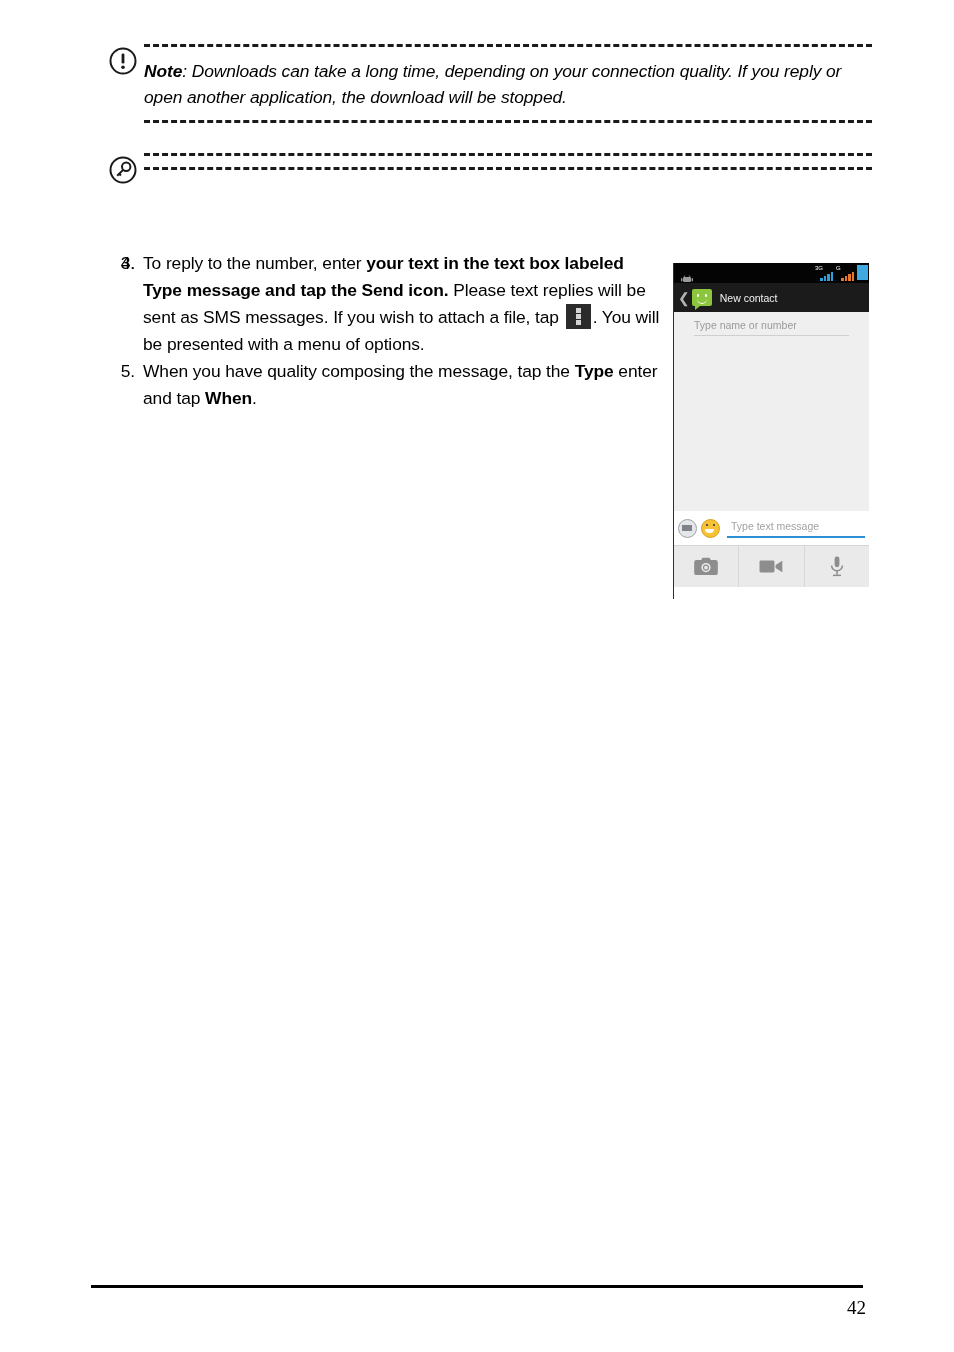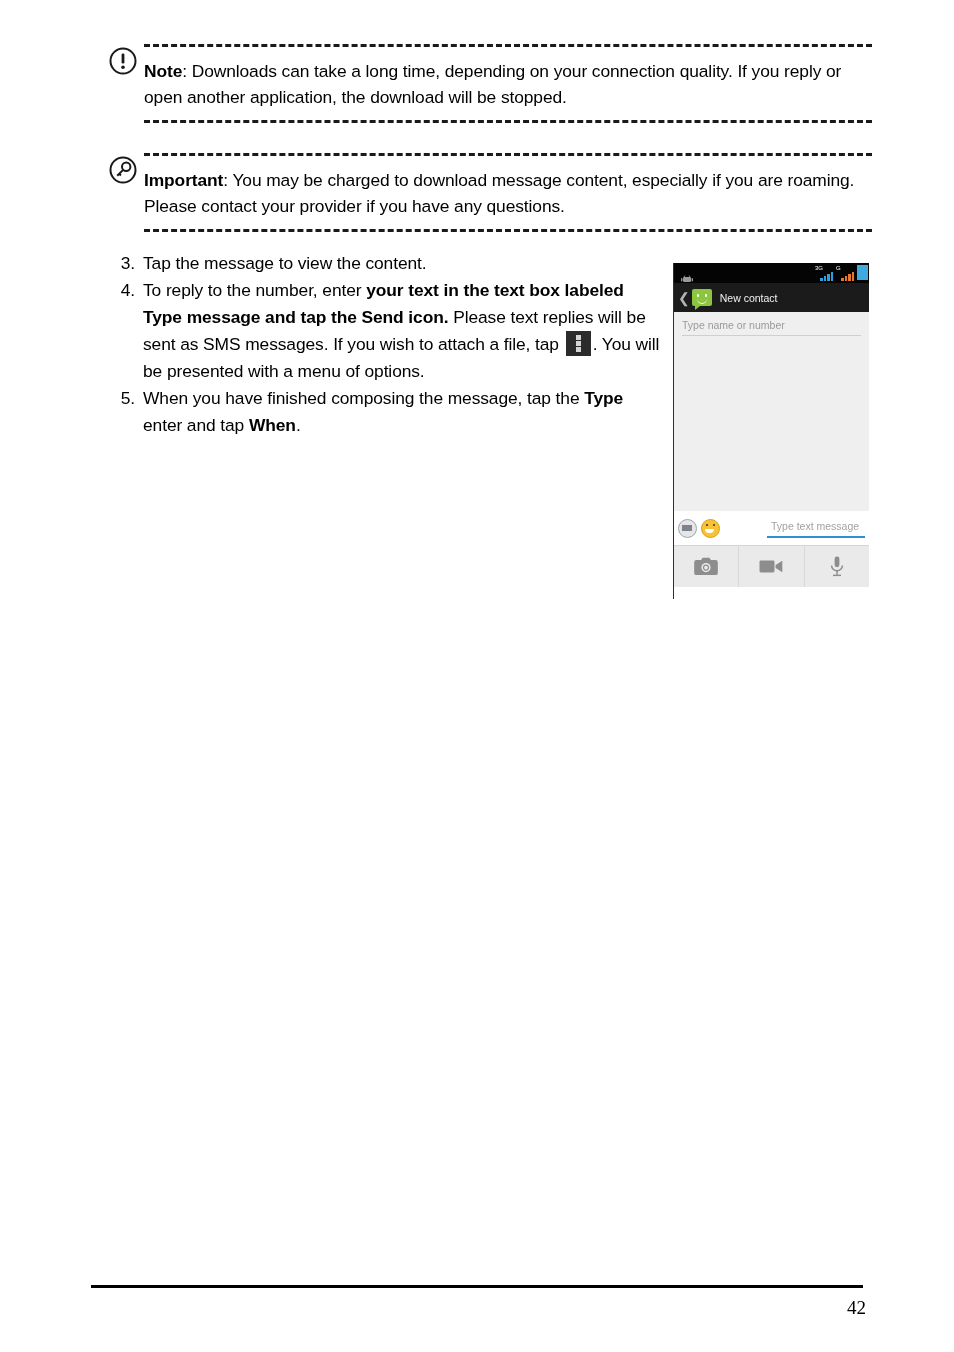--- a/index.html
+++ b/index.html
@@ -14,20 +14,21 @@
     font-family: "Liberation Sans", sans-serif;
     color: #000000;
     overflow: hidden;
   }
 
   
   .callout {
     position: absolute;
     left: 108px;
     width: 764px;
+    font-style: italic;
   }
   #note-callout  { top: 44px; }
   #important-callout { top: 153px; }
 
   .callout-icon {
     position: absolute;
     left: 0px;
     top: 2px;
     width: 30px;
     height: 30px;
@@ -199,21 +200,21 @@
     color: #f2f2f2;
     font-size: 10.5px;
     font-family: "Liberation Sans", sans-serif;
   }
 
   .recipient-area {
     background: #efefef;
     padding: 7px 0 0 0;
   }
   .recipient-field {
-    margin: 0 8px;
+    margin: 0 20px;
     padding-bottom: 4px;
     border-bottom: 1px solid #cfcfcf;
     color: #9a9a9a;
     font-size: 10.5px;
   }
   .thread-area {
     background: #efefef;
     height: 175px;
   }
   .compose-row {
@@ -260,21 +261,20 @@
     background: #ffffff;
     border-radius: 0 0 6px 6px;
   }
   .compose-field {
     flex: 1;
     border-bottom: 2px solid #2b8fd4;
     color: #a2a2a2;
     font-size: 10.5px;
     padding: 0 0 3px 4px;
     line-height: 14px;
-    margin-left: 40px;
   }
 
   .attach-row {
     display: flex;
     background: #eaeaea;
     height: 41px;
     border-top: 1px solid #d5d5d5;
   }
   .attach-cell {
     flex: 1;
@@ -328,39 +328,35 @@
   <span class="callout-icon">
     <svg width="30" height="30" viewBox="0 0 30 30">
       <circle cx="15" cy="15" r="12.5" fill="none" stroke="#1a1a1a" stroke-width="2"></circle>
       <circle cx="18.2" cy="11.8" r="4.2" fill="none" stroke="#1a1a1a" stroke-width="2"></circle>
       <path d="M15.4 14.6 L9.2 20.8" stroke="#1a1a1a" stroke-width="2" fill="none"></path>
       <path d="M11.2 18.8 L12.9 20.5" stroke="#1a1a1a" stroke-width="2" fill="none"></path>
     </svg>
   </span>
   <div class="callout-body">
     <div class="dash-rule top"></div>
-    <div class="callout-text">
-      <b>Important</b><span>: </span><span>You may be charged to download message content, especially if you are roaming. Please contact your provider if you have any questions.</span>
-    </div>
     <div class="dash-rule bottom"></div>
   </div>
 </div>
 
 <ol id="steps-list">
   <li class="step">
     <span class="step-num">3.</span>
-    <span class="step-content"><span>Tap the message to view the content.</span></span>
   </li>
   <li class="step">
     <span class="step-num">4.</span>
     <span class="step-content"><span>To reply to the number, enter </span><b>your text in the text box labeled Type message and tap the Send icon.</b><span> Please text replies will be sent as SMS messages. If you wish to attach a file, tap </span><span class="menu-glyph"><i></i><i></i><i></i></span><span>. You will be presented with a menu of options.</span></span>
   </li>
   <li class="step">
     <span class="step-num">5.</span>
-    <span class="step-content"><span>When you have finished composing the message, tap the </span><b>Type</b><span> enter and tap </span><b>When</b><span>.</span></span>
+    <span class="step-content"><span>When you have quality composing the message, tap the </span><b>Type</b><span> enter and tap </span><b>When</b><span>.</span></span>
   </li>
 </ol>
 
 <div id="phone-screenshot">
 
   <div class="status-bar">
     <span class="droid">
       <svg width="12" height="8" viewBox="0 0 12 8">
         <rect x="2" y="2" width="8" height="5" rx="1.2" fill="#9b9b9b"></rect>
         <path d="M3 2 L3.8 0.6 M9 2 L8.2 0.6" stroke="#9b9b9b" stroke-width="0.9"></path>

